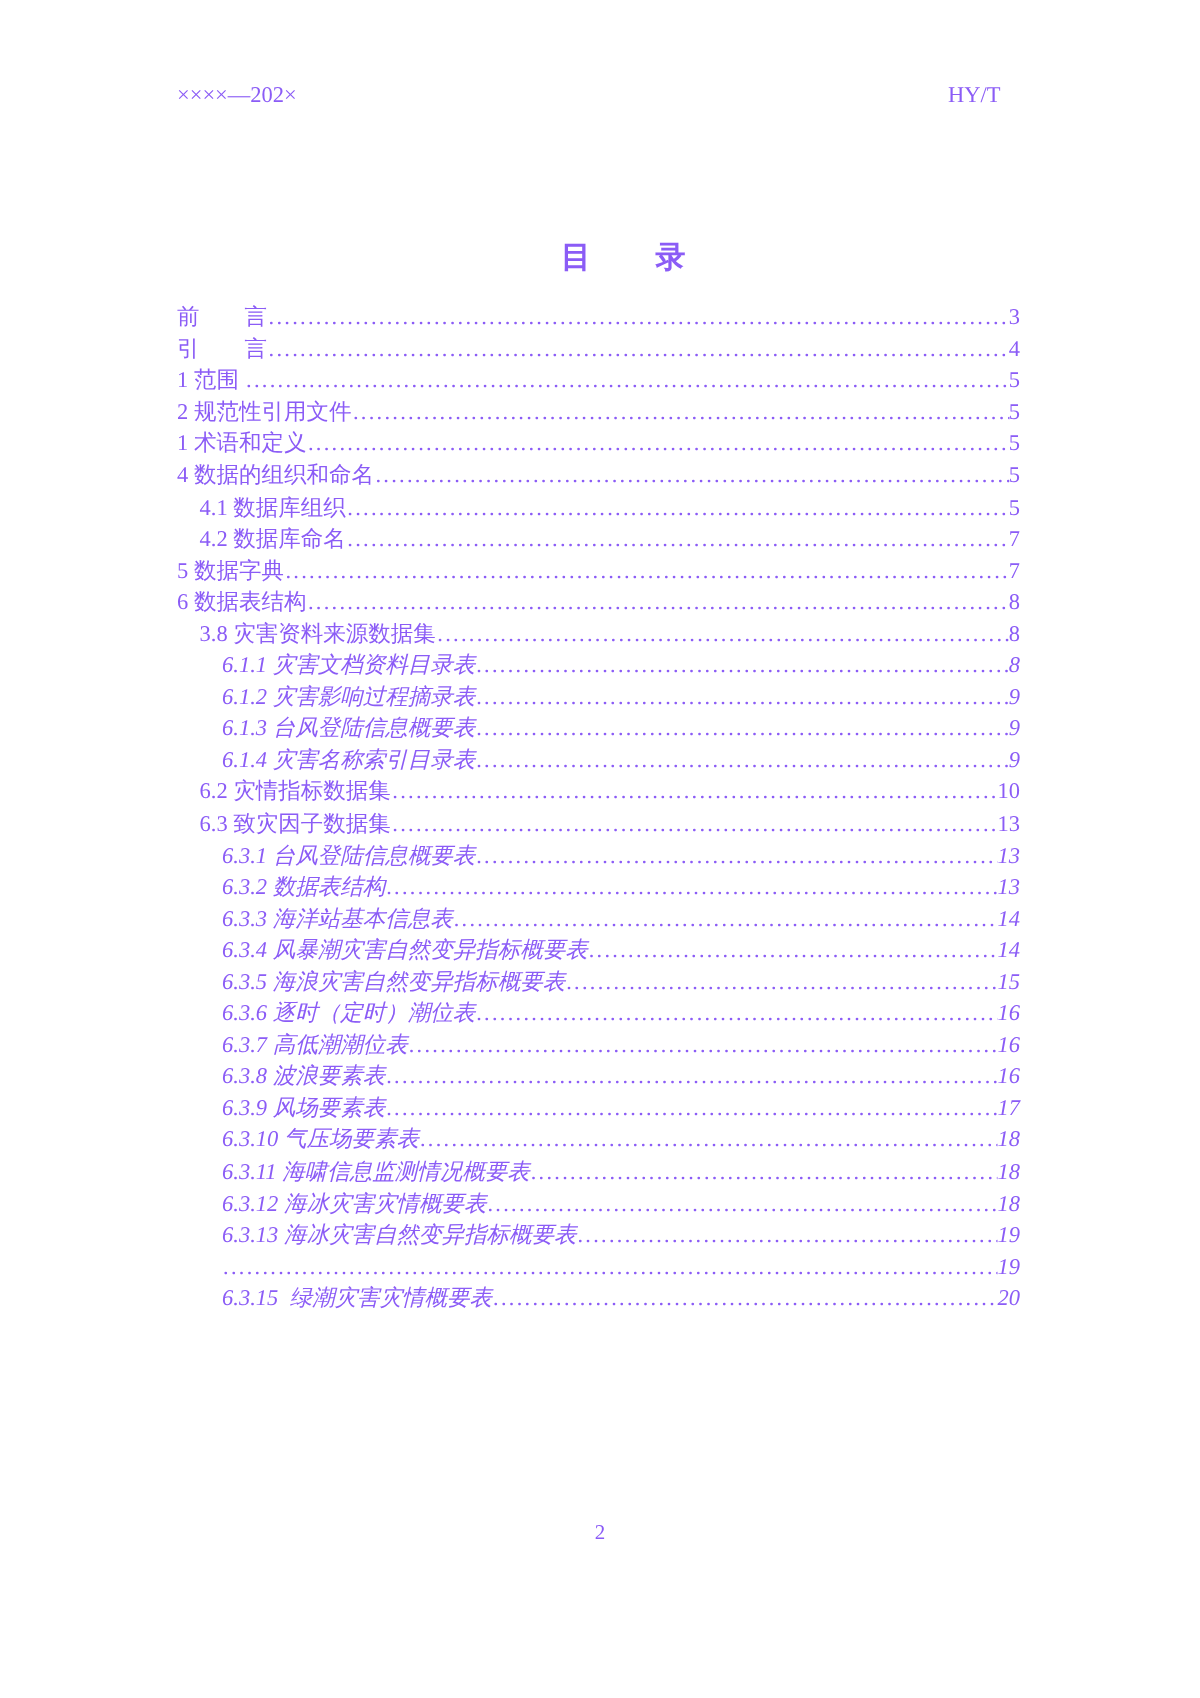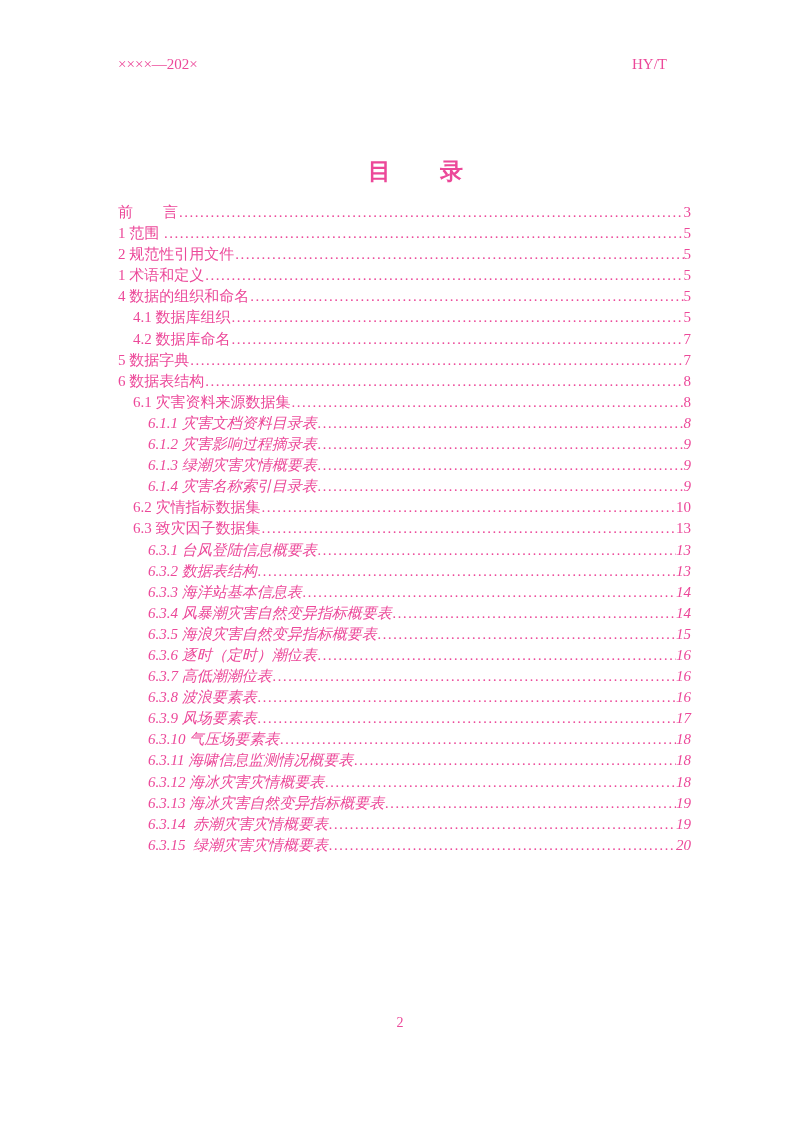--- a/index.html
+++ b/index.html
@@ -5,51 +5,51 @@
   html, body {
     margin: 0;
     padding: 0;
     background: #ffffff;
   }
   .page {
     position: relative;
     width: 800px;
     height: 1132px;
     background: #ffffff;
-    color: #ec4899;
+    color: #8b5cf6;
     font-family: "Liberation Serif", "DejaVu Serif", serif;
     overflow: hidden;
   }
   .header {
     position: absolute;
     left: 118px;
     right: 133px;
     top: 55px;
     display: flex;
     justify-content: space-between;
     align-items: baseline;
     font-size: 15px;
     line-height: 18px;
   }
   .doc-title {
     position: absolute;
     left: 0;
     right: 0;
     top: 157px;
     text-align: center;
-    font-size: 23px;
+    font-size: 20px;
     font-weight: bold;
     letter-spacing: 1px;
     line-height: 30px;
     margin-left: 32px;
   }
   .toc {
     position: absolute;
     left: 118px;
-    right: 109px;
+    right: 120px;
     top: 202px;
     font-size: 15px;
   }
   .toc-row {
     display: flex;
     align-items: baseline;
     height: 21.1px;
     line-height: 21.1px;
     cursor: pointer;
   }
@@ -95,20 +95,25 @@
 
   <div class="doc-title">目　　录</div>
 
   <div class="toc">
       <div class="toc-row lvl-0">
         <span class="lab">前　　言</span>
         <span class="dots"></span>
         <span class="pg">3</span>
       </div>
       <div class="toc-row lvl-0">
+        <span class="lab">引　　言</span>
+        <span class="dots"></span>
+        <span class="pg">4</span>
+      </div>
+      <div class="toc-row lvl-0">
         <span class="lab">1 范围 </span>
         <span class="dots"></span>
         <span class="pg">5</span>
       </div>
       <div class="toc-row lvl-0">
         <span class="lab">2 规范性引用文件</span>
         <span class="dots"></span>
         <span class="pg">5</span>
       </div>
       <div class="toc-row lvl-0">
@@ -135,36 +140,36 @@
         <span class="lab">5 数据字典</span>
         <span class="dots"></span>
         <span class="pg">7</span>
       </div>
       <div class="toc-row lvl-0">
         <span class="lab">6 数据表结构</span>
         <span class="dots"></span>
         <span class="pg">8</span>
       </div>
       <div class="toc-row lvl-1">
-        <span class="lab">6.1 灾害资料来源数据集</span>
+        <span class="lab">3.8 灾害资料来源数据集</span>
         <span class="dots"></span>
         <span class="pg">8</span>
       </div>
       <div class="toc-row lvl-2">
         <span class="lab">6.1.1 灾害文档资料目录表</span>
         <span class="dots"></span>
         <span class="pg">8</span>
       </div>
       <div class="toc-row lvl-2">
         <span class="lab">6.1.2 灾害影响过程摘录表</span>
         <span class="dots"></span>
         <span class="pg">9</span>
       </div>
       <div class="toc-row lvl-2">
-        <span class="lab">6.1.3 绿潮灾害灾情概要表</span>
+        <span class="lab">6.1.3 台风登陆信息概要表</span>
         <span class="dots"></span>
         <span class="pg">9</span>
       </div>
       <div class="toc-row lvl-2">
         <span class="lab">6.1.4 灾害名称索引目录表</span>
         <span class="dots"></span>
         <span class="pg">9</span>
       </div>
       <div class="toc-row lvl-1">
         <span class="lab">6.2 灾情指标数据集</span>
@@ -235,21 +240,20 @@
         <span class="lab">6.3.12 海冰灾害灾情概要表</span>
         <span class="dots"></span>
         <span class="pg">18</span>
       </div>
       <div class="toc-row lvl-2">
         <span class="lab">6.3.13 海冰灾害自然变异指标概要表</span>
         <span class="dots"></span>
         <span class="pg">19</span>
       </div>
       <div class="toc-row lvl-2">
-        <span class="lab">6.3.14  赤潮灾害灾情概要表</span>
         <span class="dots"></span>
         <span class="pg">19</span>
       </div>
       <div class="toc-row lvl-2">
         <span class="lab">6.3.15  绿潮灾害灾情概要表</span>
         <span class="dots"></span>
         <span class="pg">20</span>
       </div>
     </div>
 

